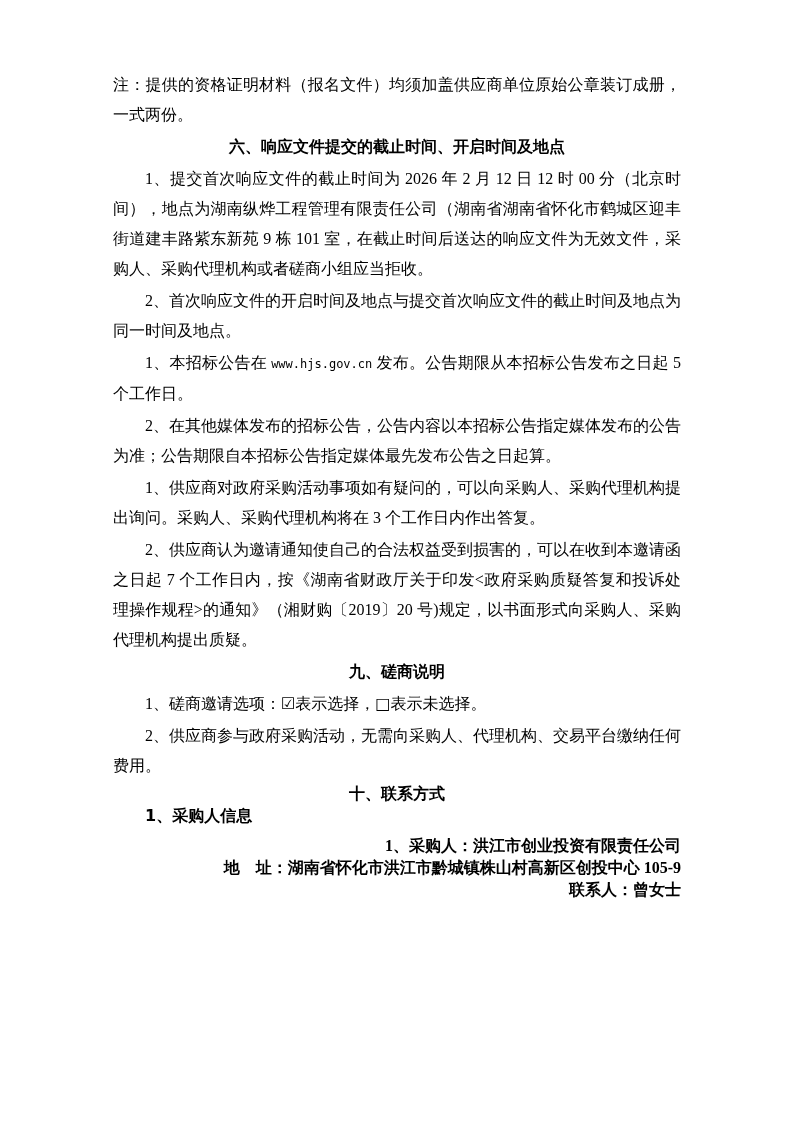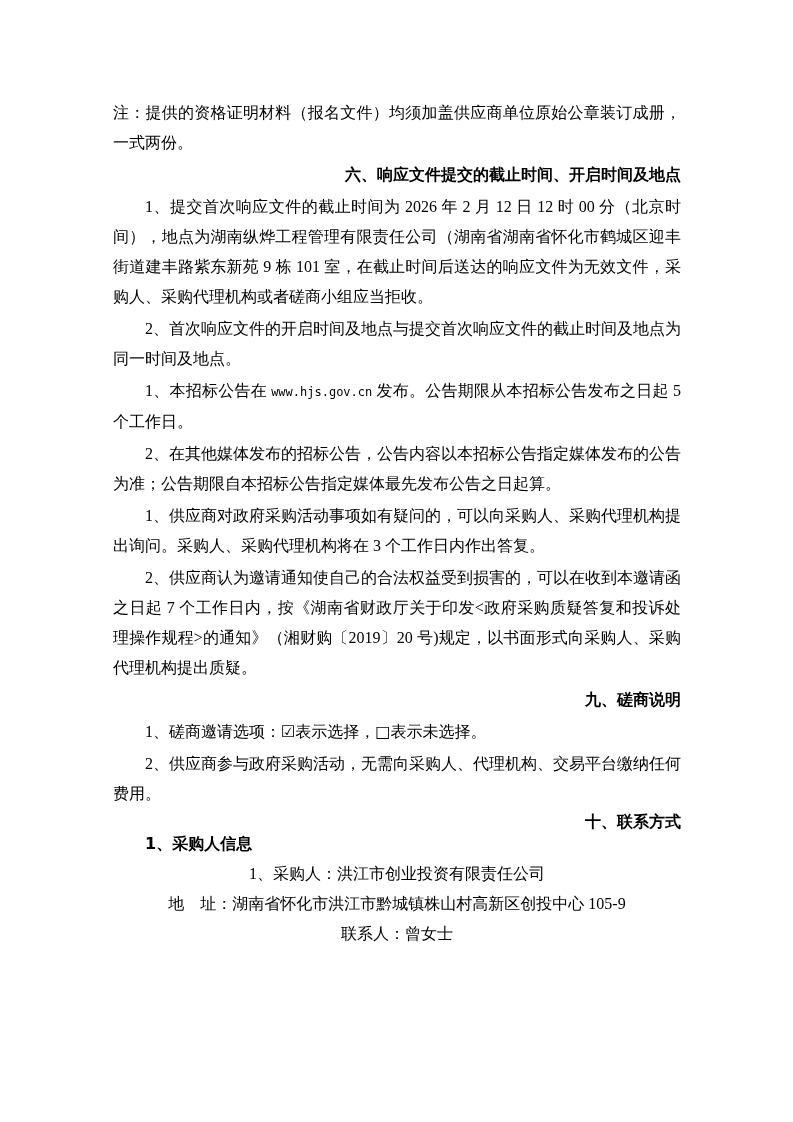--- a/index.html
+++ b/index.html
@@ -7,21 +7,21 @@
     margin: 0;
     padding: 0;
     background: #ffffff;
   }
   .page {
     position: relative;
     width: 793px;
     height: 1122px;
     background: #ffffff;
     box-sizing: border-box;
-    padding: 96px 112px 0 113px;
+    padding: 68px 112px 0 113px;
     color: #000000;
     font-family: "Liberation Serif", "DejaVu Serif", serif;
     overflow: hidden;
   }
   .p {
     font-size: 16px;
     line-height: 30px;
     text-align: justify;
     margin: 2px 0 0 0;
     text-indent: 2em;
@@ -29,42 +29,43 @@
   }
   .p.flush {
     text-indent: 0;
   }
   .hd {
     font-size: 16px;
     line-height: 30px;
     font-weight: 700;
     font-family: "DejaVu Sans", "Liberation Sans", sans-serif;
     margin: 2px 0 0 0;
-    text-align: right;
+    text-align: center;
   }
   .hd.tight {
     line-height: 22px;
   }
   .subhd {
     font-size: 16px;
     line-height: 22px;
     font-weight: 700;
     font-family: "DejaVu Sans", "Liberation Sans", sans-serif;
     margin: 0;
     text-indent: 2em;
   }
   .contact {
     margin-top: 8px;
   }
   .contact .row {
     font-size: 16px;
     line-height: 22px;
-    margin: 8px;
+    margin: 0;
     text-indent: 0;
-    text-align: center;
+    text-align: right;
+    font-weight: bold;
   }
   .u {
     text-underline-offset: 4px;
     text-decoration-thickness: 1px;
   }
   .url {
     font-family: "DejaVu Sans Mono", "Liberation Mono", monospace;
     font-size: 12px;
   }
   .cb {

